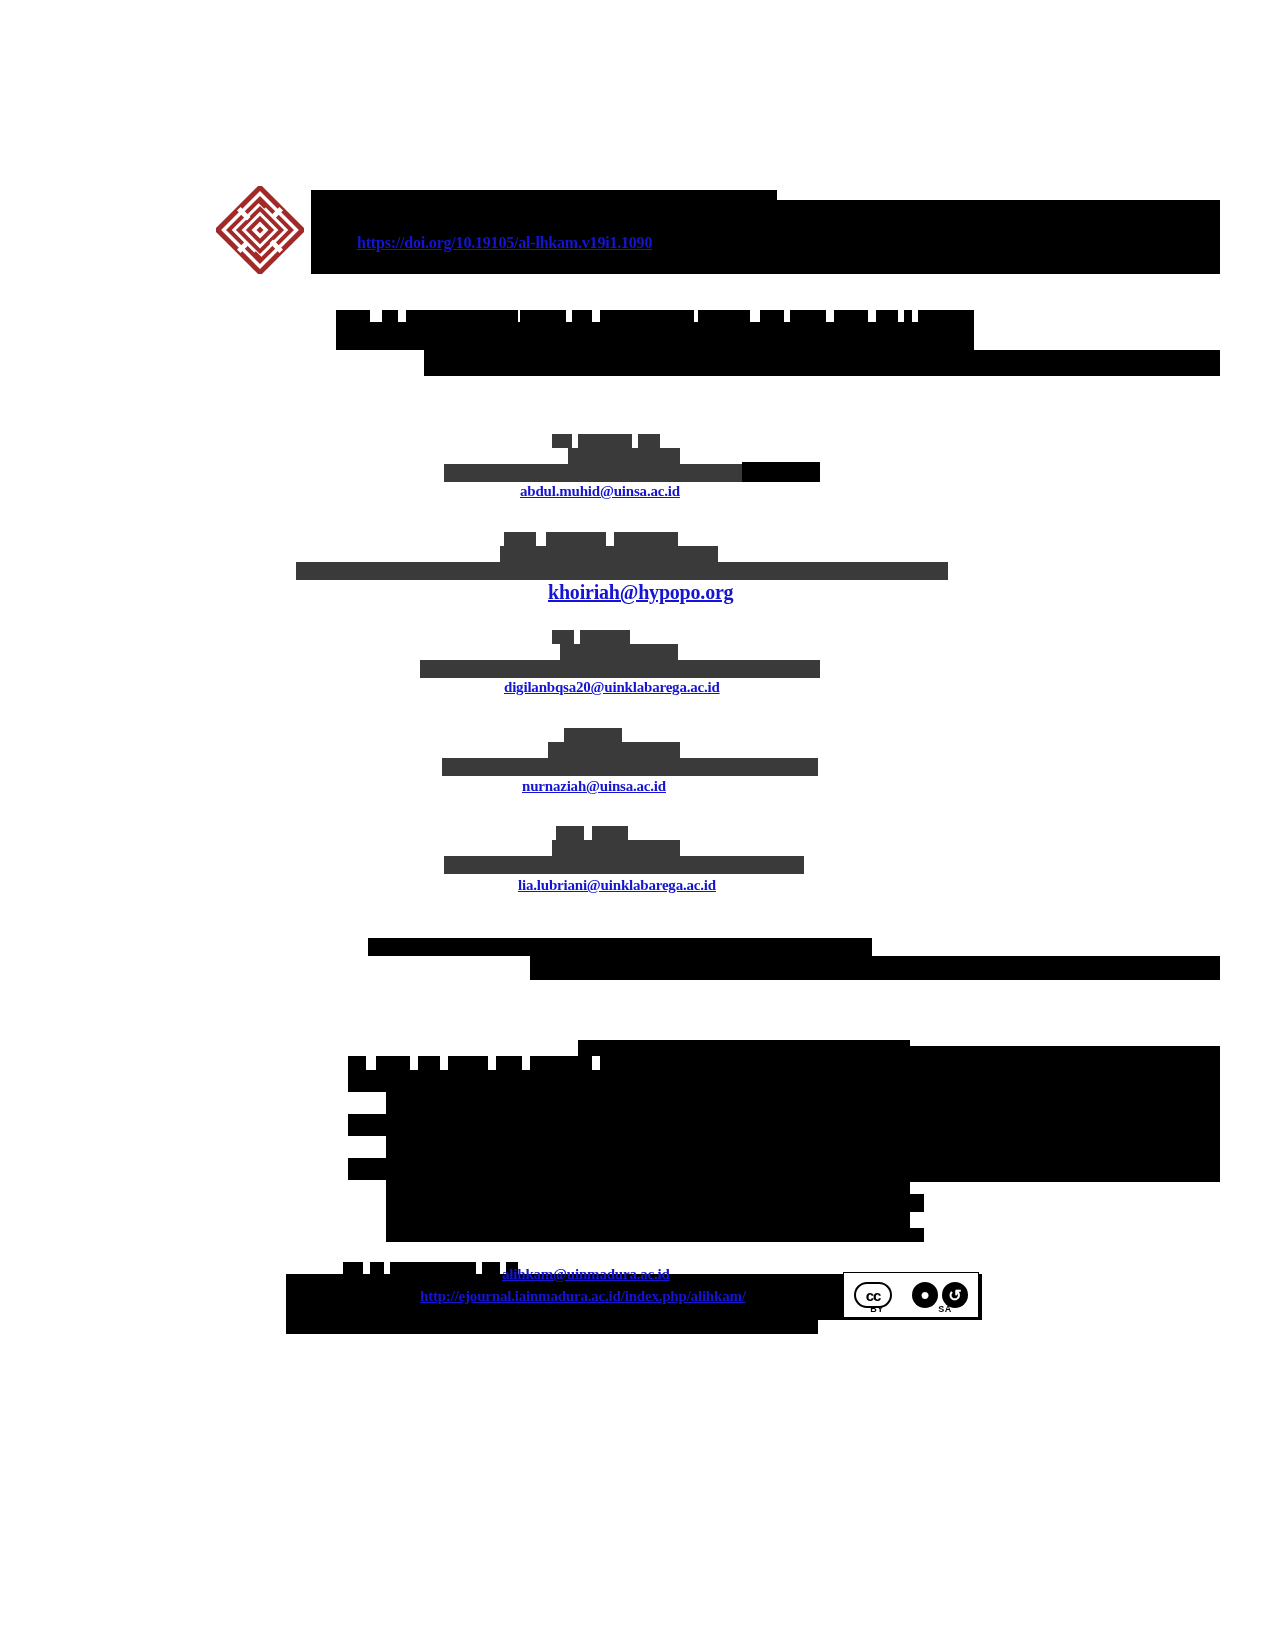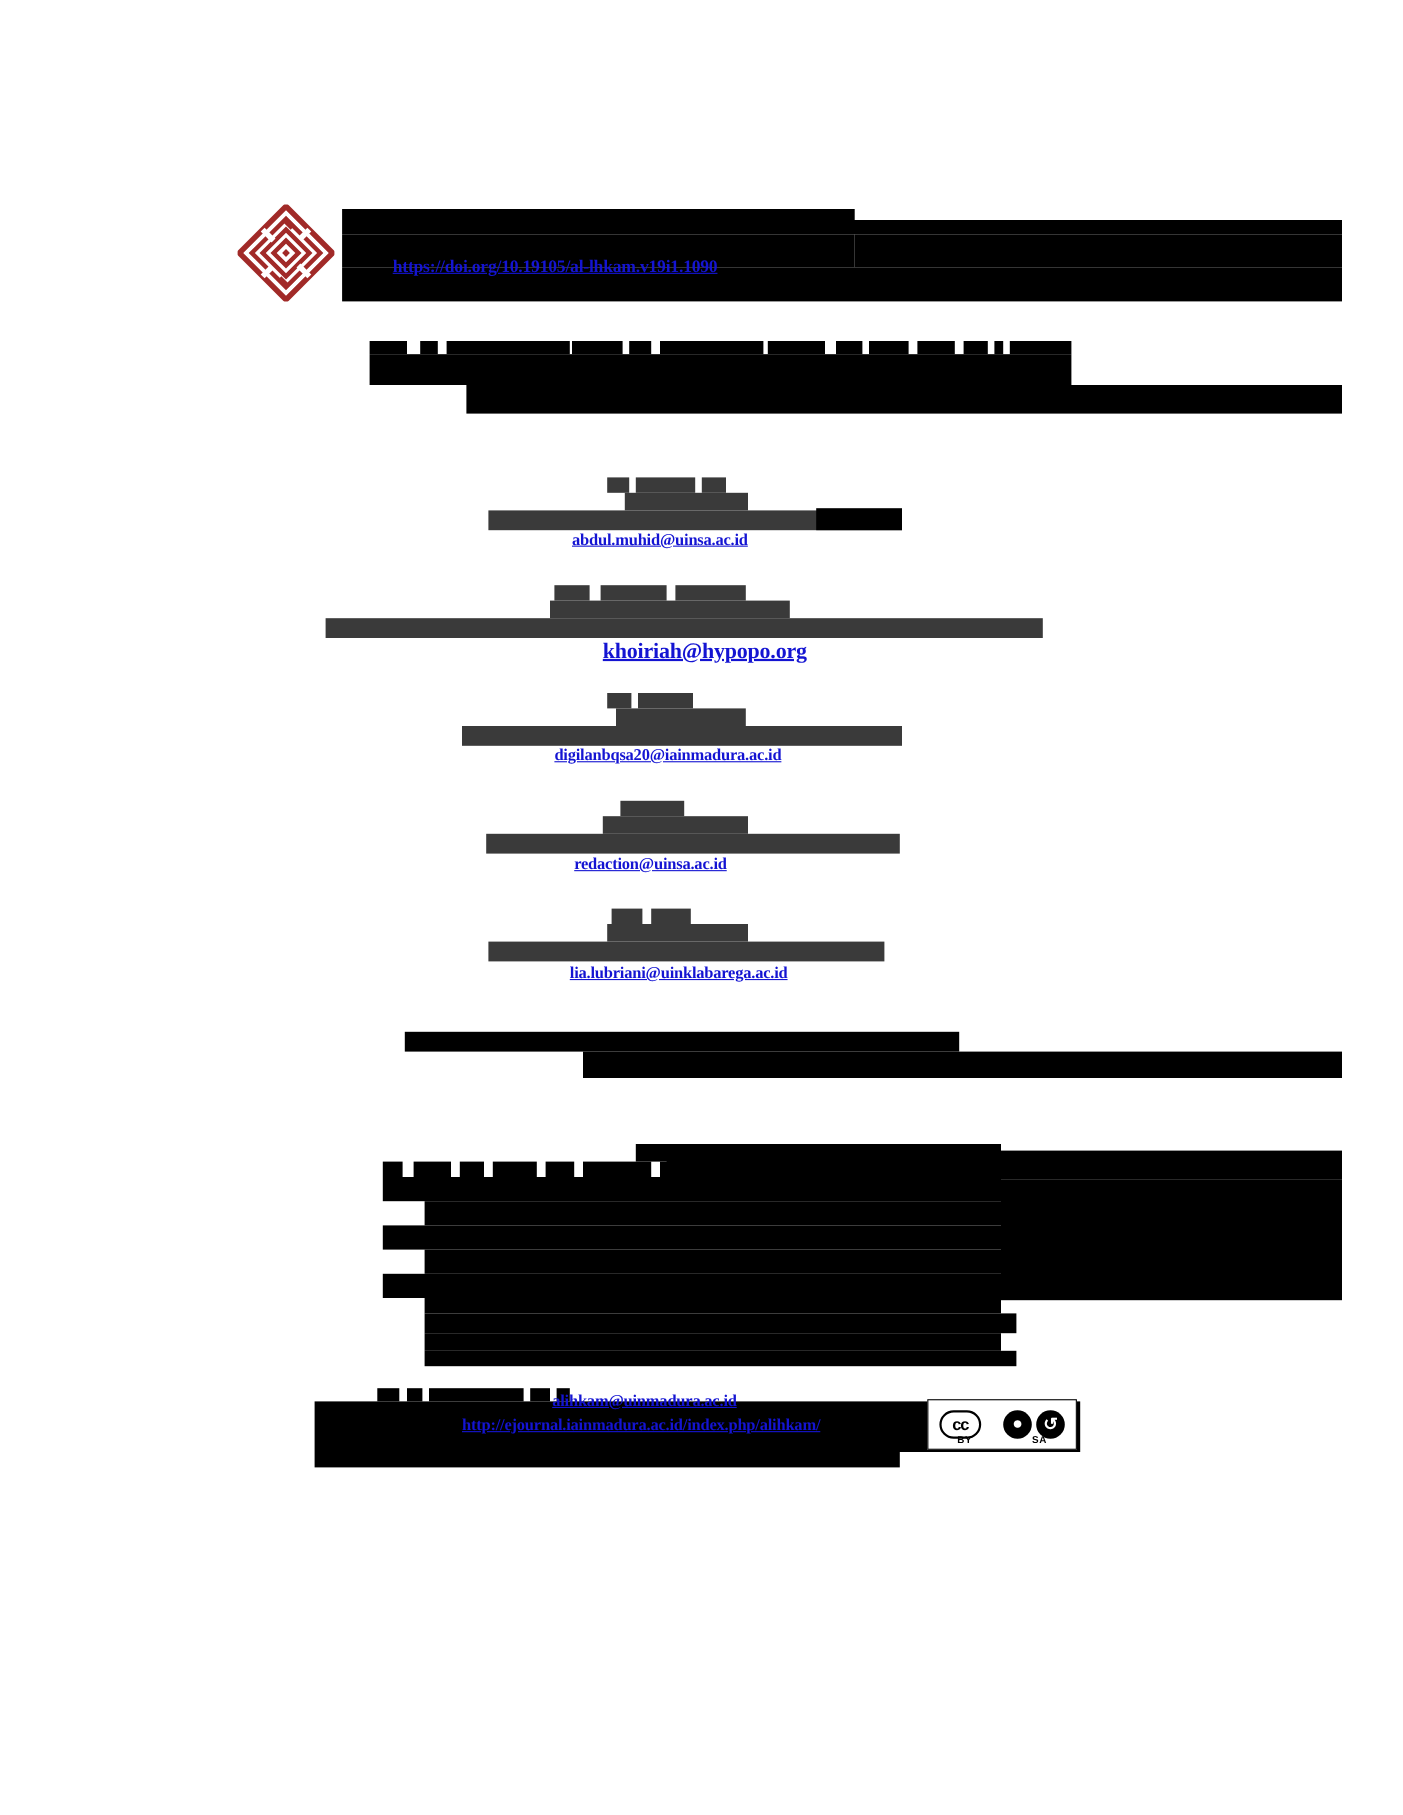--- a/index.html
+++ b/index.html
@@ -157,28 +157,28 @@
     <div class="rd gray" style="left:500px; top:546px; width:218px; height:16px;"></div>
     <div class="rd gray" style="left:296px; top:562px; width:652px; height:18px;"></div>
     <a class="link" href="#" style="left:548px; top:581px; font-size:20px;">khoiriah@hypopo.org</a>
   </div>
 
   <div>
     <div class="rd gray" style="left:552px; top:630px; width:22px; height:14px;"></div>
     <div class="rd gray" style="left:580px; top:630px; width:50px; height:14px;"></div>
     <div class="rd gray" style="left:560px; top:644px; width:118px; height:16px;"></div>
     <div class="rd gray" style="left:420px; top:660px; width:400px; height:18px;"></div>
-    <a class="link" href="#" style="left:504px; top:679px; font-size:15px;">digilanbqsa20@iainmadura.ac.id</a>
+    <a class="link" href="#" style="left:504px; top:679px; font-size:15px;">digilanbqsa20@uinklabarega.ac.id</a>
   </div>
 
   <div>
     <div class="rd gray" style="left:564px; top:728px; width:58px; height:14px;"></div>
     <div class="rd gray" style="left:548px; top:742px; width:132px; height:16px;"></div>
     <div class="rd gray" style="left:442px; top:758px; width:376px; height:18px;"></div>
-    <a class="link" href="#" style="left:522px; top:778px; font-size:15px;">redaction@uinsa.ac.id</a>
+    <a class="link" href="#" style="left:522px; top:778px; font-size:15px;">nurnaziah@uinsa.ac.id</a>
   </div>
 
   <div>
     <div class="rd gray" style="left:556px; top:826px; width:28px; height:14px;"></div>
     <div class="rd gray" style="left:592px; top:826px; width:36px; height:14px;"></div>
     <div class="rd gray" style="left:552px; top:840px; width:128px; height:16px;"></div>
     <div class="rd gray" style="left:444px; top:856px; width:360px; height:18px;"></div>
     <a class="link" href="#" style="left:518px; top:877px; font-size:15px;text-align:center;">lia.lubriani@uinklabarega.ac.id</a>
   </div>
 

